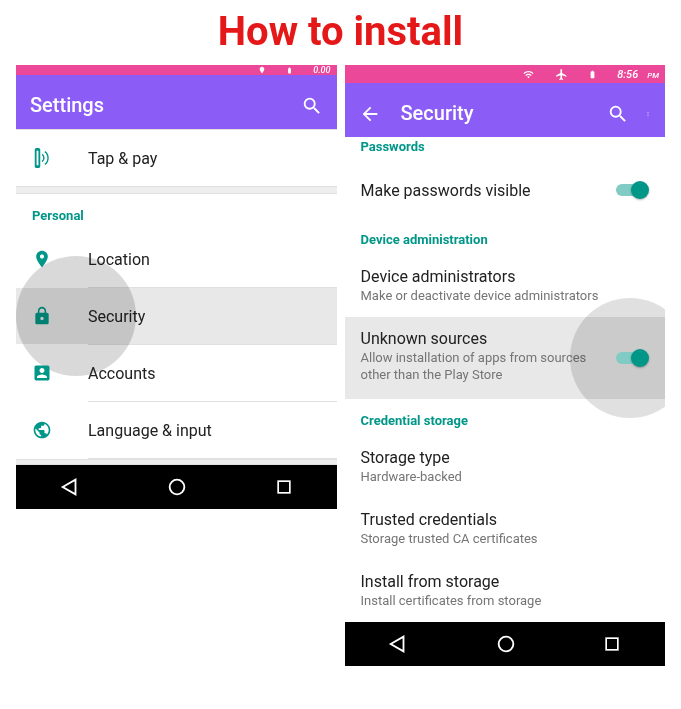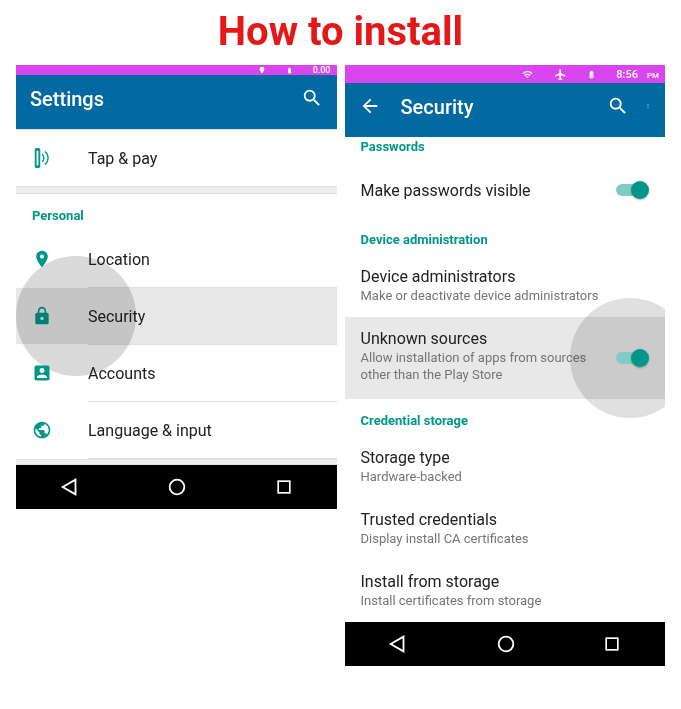--- a/index.html
+++ b/index.html
@@ -1,26 +1,26 @@
 <!DOCTYPE html>
 <html><head>
 <meta charset="utf-8">
 <style>
   * { box-sizing: border-box; margin: 0; padding: 0; }
   body { font-family: Roboto, Arial, sans-serif; background: #fff; width: 681px; }
   .heading { color: #e41818; font-weight: 700; font-size: 40px; text-align: center; padding: 8px 0 10px; }
   .screens { display: flex; gap: 8px; padding: 0 16px 10px; }
   .screen { flex: 1; background: #fff; position: relative; overflow: hidden; }
   
-  .status-bar { background: #d946ef; color: #fff; display: flex; justify-content: flex-end; align-items: center; padding: 2px 6px; font-size: 11px; height: 18px; gap: 20px; }
+  .status-bar { background: #ec4899; color: #fff; display: flex; justify-content: flex-end; align-items: center; padding: 2px 6px; font-size: 11px; height: 18px; gap: 20px; font-style: italic; }
   .status-bar.partial { height: 10px; padding: 0 6px; }
   .status-bar .time { font-weight: 500; }
   .status-bar .pm { font-size: 8px; margin-left: 9px; }
   
-  .appbar { background: #0369a1; color: #fff; display: flex; align-items: flex-start; padding: 12px 14px; height: 54px; }
+  .appbar { background: #8b5cf6; color: #fff; display: flex; align-items: flex-end; padding: 12px 14px; height: 54px; }
   .appbar .title { font-size: 20px; font-weight: 500; flex: 1; }
   .appbar .back { margin-right: 20px; }
   .appbar .action { margin-left: 16px; }
   
   .content { background: #fff; }
   
   .section-header { color: #009688; font-size: 13px; font-weight: 700; padding: 14px 16px 8px; }
   .section-header.partial { padding-top: 2px; }
   
   .list-item { display: flex; align-items: center; padding: 1px 16px; min-height: 56px; position: relative; }
@@ -218,21 +218,21 @@
       <div class="section-header">Credential storage</div>
       <div class="list-item two-line">
         <div class="text-slot">
           <div class="label">Storage type</div>
           <div class="sub">Hardware-backed</div>
         </div>
       </div>
       <div class="list-item two-line">
         <div class="text-slot">
           <div class="label">Trusted credentials</div>
-          <div class="sub">Display install CA certificates</div>
+          <div class="sub">Storage trusted CA certificates</div>
         </div>
       </div>
       <div class="list-item two-line">
         <div class="text-slot">
           <div class="label">Install from storage</div>
           <div class="sub">Install certificates from storage</div>
         </div>
       </div>
     </div>
     <div class="navbar">

